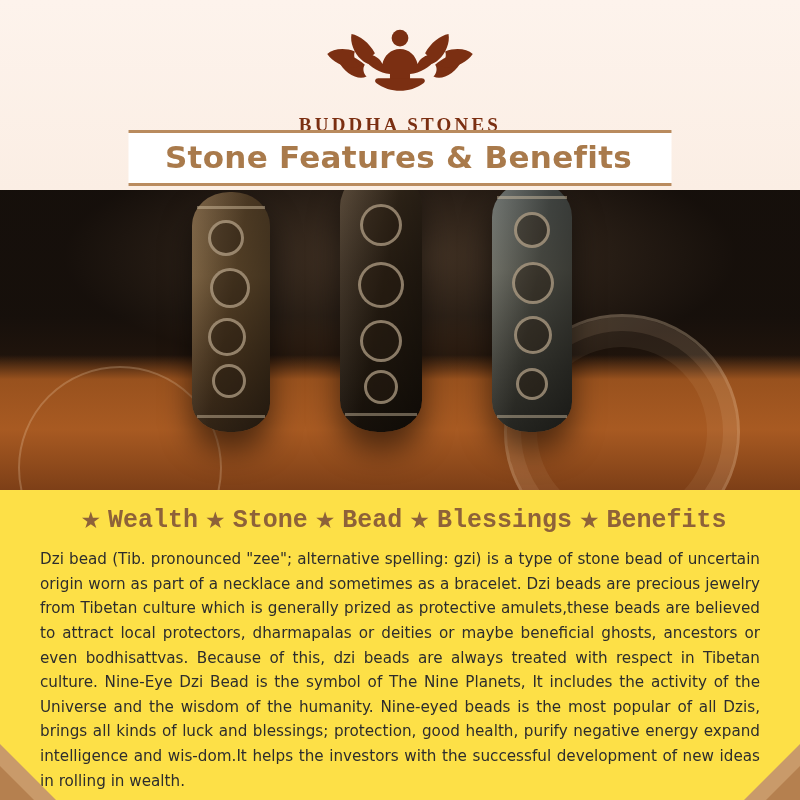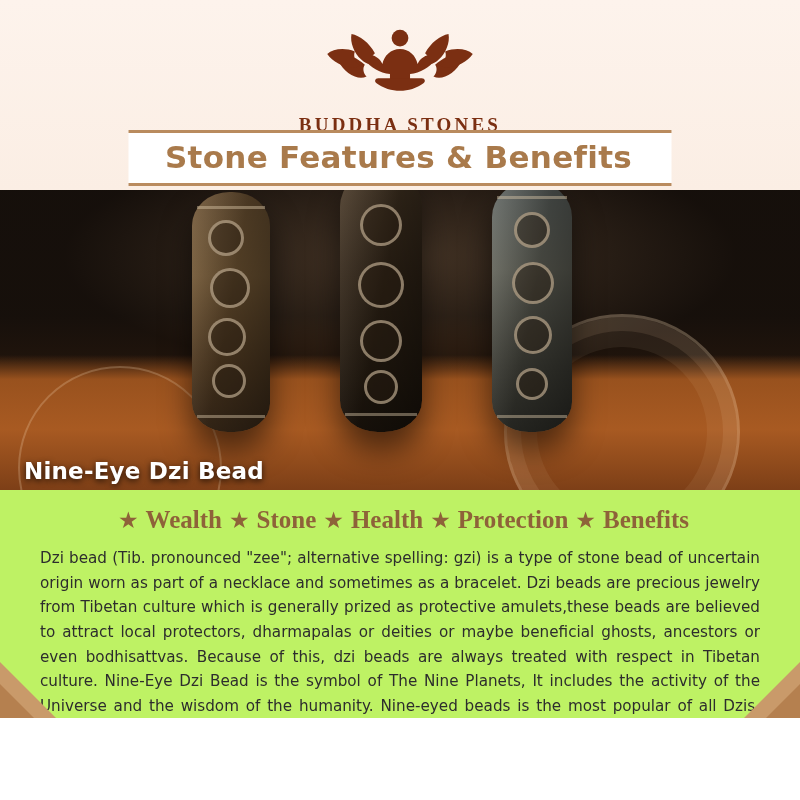--- a/index.html
+++ b/index.html
@@ -9,22 +9,22 @@
   body {
     width: 800px;
     height: 800px;
     font-family: "Liberation Sans", sans-serif;
     background: #ffffff;
     overflow: hidden;
   }
   .page {
     position: relative;
     width: 800px;
-    height: 718px;
-    background: #bef264;
+    height: 800px;
+    background: #fde047;
     overflow: hidden;
   }
 
   
   .corner {
     position: absolute;
     width: 0;
     height: 0;
     z-index: 5;
   }
@@ -216,21 +216,21 @@
     margin-top: 16px;
     text-align: center;
     white-space: nowrap;
     font-size: 0;
   }
   .benefit {
     display: inline-block;
     font-size: 25px;
     font-weight: bold;
     color: #8e6239;
-    font-family: Liberation Serif, serif;
+    font-family: Liberation Mono, monospace;
     vertical-align: middle;
   }
   .star {
     display: inline-block;
     font-size: 23px;
     color: #8e6239;
     margin: 0 7px 0 7px;
     vertical-align: middle;
   }
 
@@ -314,32 +314,31 @@
 
     <div class="bead bead-3">
       <div class="eye" style="left:22px; top:30px; width:30px; height:30px;"></div>
       <div class="eye" style="left:20px; top:80px; width:36px; height:36px;"></div>
       <div class="eye" style="left:22px; top:134px; width:32px; height:32px;"></div>
       <div class="eye" style="left:24px; top:186px; width:26px; height:26px;"></div>
       <div class="ring-band" style="top:14px;"></div>
       <div class="ring-band" style="bottom:14px;"></div>
     </div>
 
-    <div class="caption">Nine-Eye Dzi Bead</div>
   </div>
 
   <div class="benefits">
     <span class="star">★</span>
     <span class="benefit">Wealth</span>
     <span class="star">★</span>
     <span class="benefit">Stone</span>
     <span class="star">★</span>
-    <span class="benefit">Health</span>
-    <span class="star">★</span>
-    <span class="benefit">Protection</span>
+    <span class="benefit">Bead</span>
+    <span class="star">★</span>
+    <span class="benefit">Blessings</span>
     <span class="star">★</span>
     <span class="benefit">Benefits</span>
   </div>
 
   <div class="body-copy">
     <p>Dzi bead (Tib. pronounced "zee"; alternative spelling: gzi) is a type of stone bead of uncertain origin worn as part of a necklace and sometimes as a bracelet. Dzi beads are precious jewelry from Tibetan culture which is generally prized as protective amulets,these beads are believed to attract local protectors, dharmapalas or deities or maybe beneficial ghosts, ancestors or even bodhisattvas. Because of this, dzi beads are always treated with respect in Tibetan culture. Nine-Eye Dzi Bead is the symbol of The Nine Planets, It includes the activity of the Universe and the wisdom of the humanity. Nine-eyed beads is the most popular of all Dzis, brings all kinds of luck and blessings; protection, good health, purify negative energy expand intelligence and wis-dom.It helps the investors with the successful development of new ideas in rolling in wealth.</p>
   </div>
 
 </div>
 

